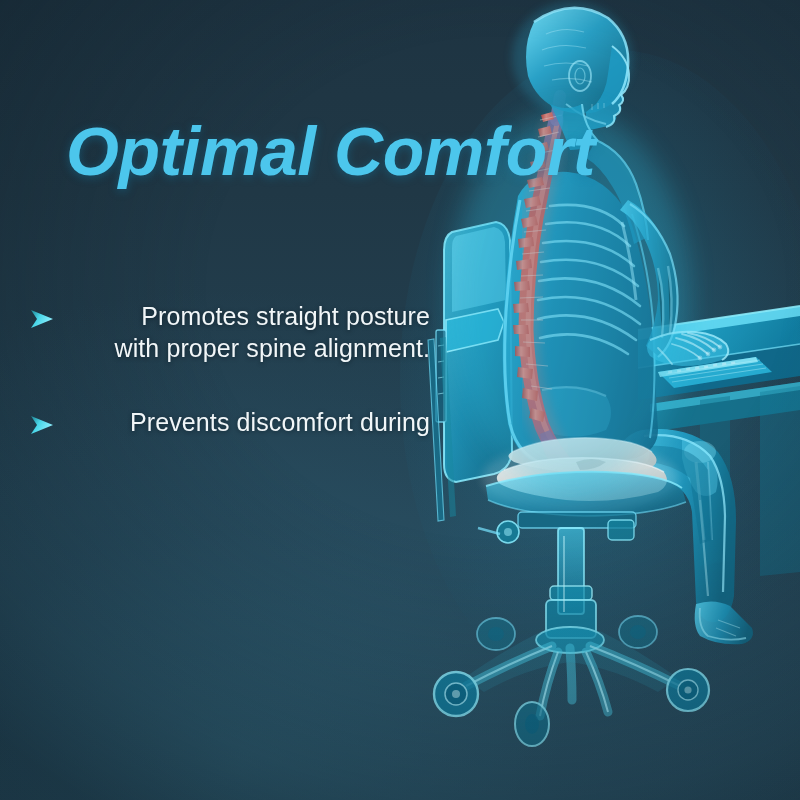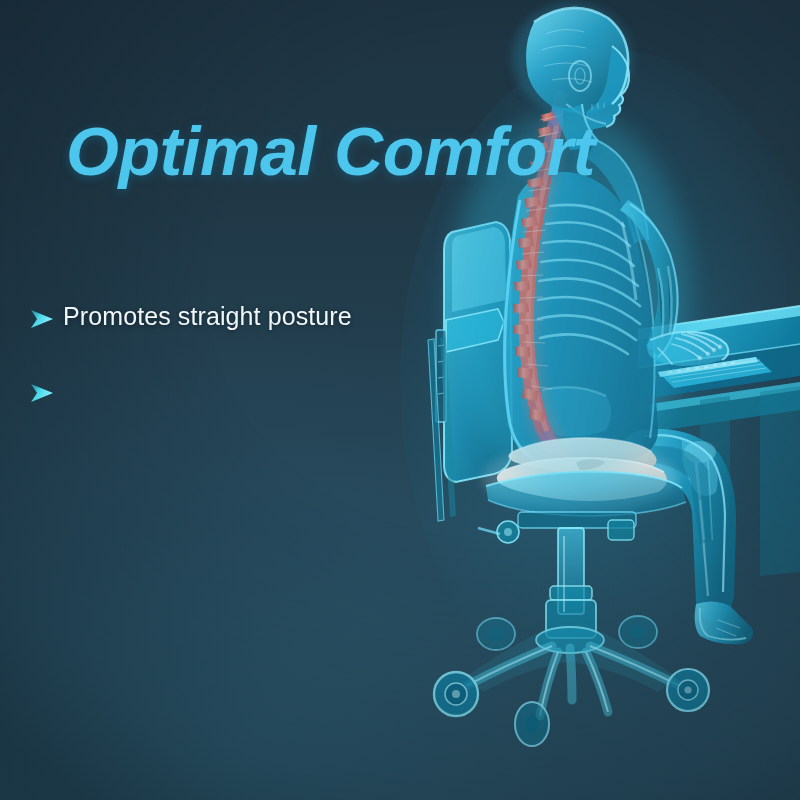--- a/index.html
+++ b/index.html
@@ -72,20 +72,21 @@
   .bullets {
     position: absolute;
     left: 30px;
     top: 300px;
     width: 400px;
   }
   .bullet {
     position: relative;
     padding-left: 33px;
     margin-bottom: 42px;
+    text-align: right;
   }
   .bullet-marker {
     position: absolute;
     left: 0;
     top: 9px;
     width: 24px;
     height: 20px;
     display: block;
   }
   .bullet-text {
@@ -521,33 +522,35 @@
               <linearGradient id="ah1" x1="0" y1="0" x2="1" y2="0.5">
                 <stop offset="0%" stop-color="#1d7f8e"></stop>
                 <stop offset="45%" stop-color="#49d6e8"></stop>
                 <stop offset="100%" stop-color="#8ff0ff"></stop>
               </linearGradient>
             </defs>
             <path d="M1,1 L23,10 L1,19 L7,10 Z" fill="url(#ah1)"></path>
           </svg>
         </span>
         <span class="bullet-text">Promotes straight posture</span>
+        <span class="bullet-text">with proper spine alignment.</span>
       </div>
 
       <div class="bullet">
         <span class="bullet-marker">
           <svg width="24" height="20" viewBox="0 0 24 20" xmlns="http://www.w3.org/2000/svg">
             <defs>
               <linearGradient id="ah2" x1="0" y1="0" x2="1" y2="0.5">
                 <stop offset="0%" stop-color="#1d7f8e"></stop>
                 <stop offset="45%" stop-color="#49d6e8"></stop>
                 <stop offset="100%" stop-color="#8ff0ff"></stop>
               </linearGradient>
             </defs>
             <path d="M1,1 L23,10 L1,19 L7,10 Z" fill="url(#ah2)"></path>
           </svg>
         </span>
+        <span class="bullet-text">Prevents discomfort during</span>
       </div>
 
     </div>
   </div>
 
 </div>
 
 </body></html>

